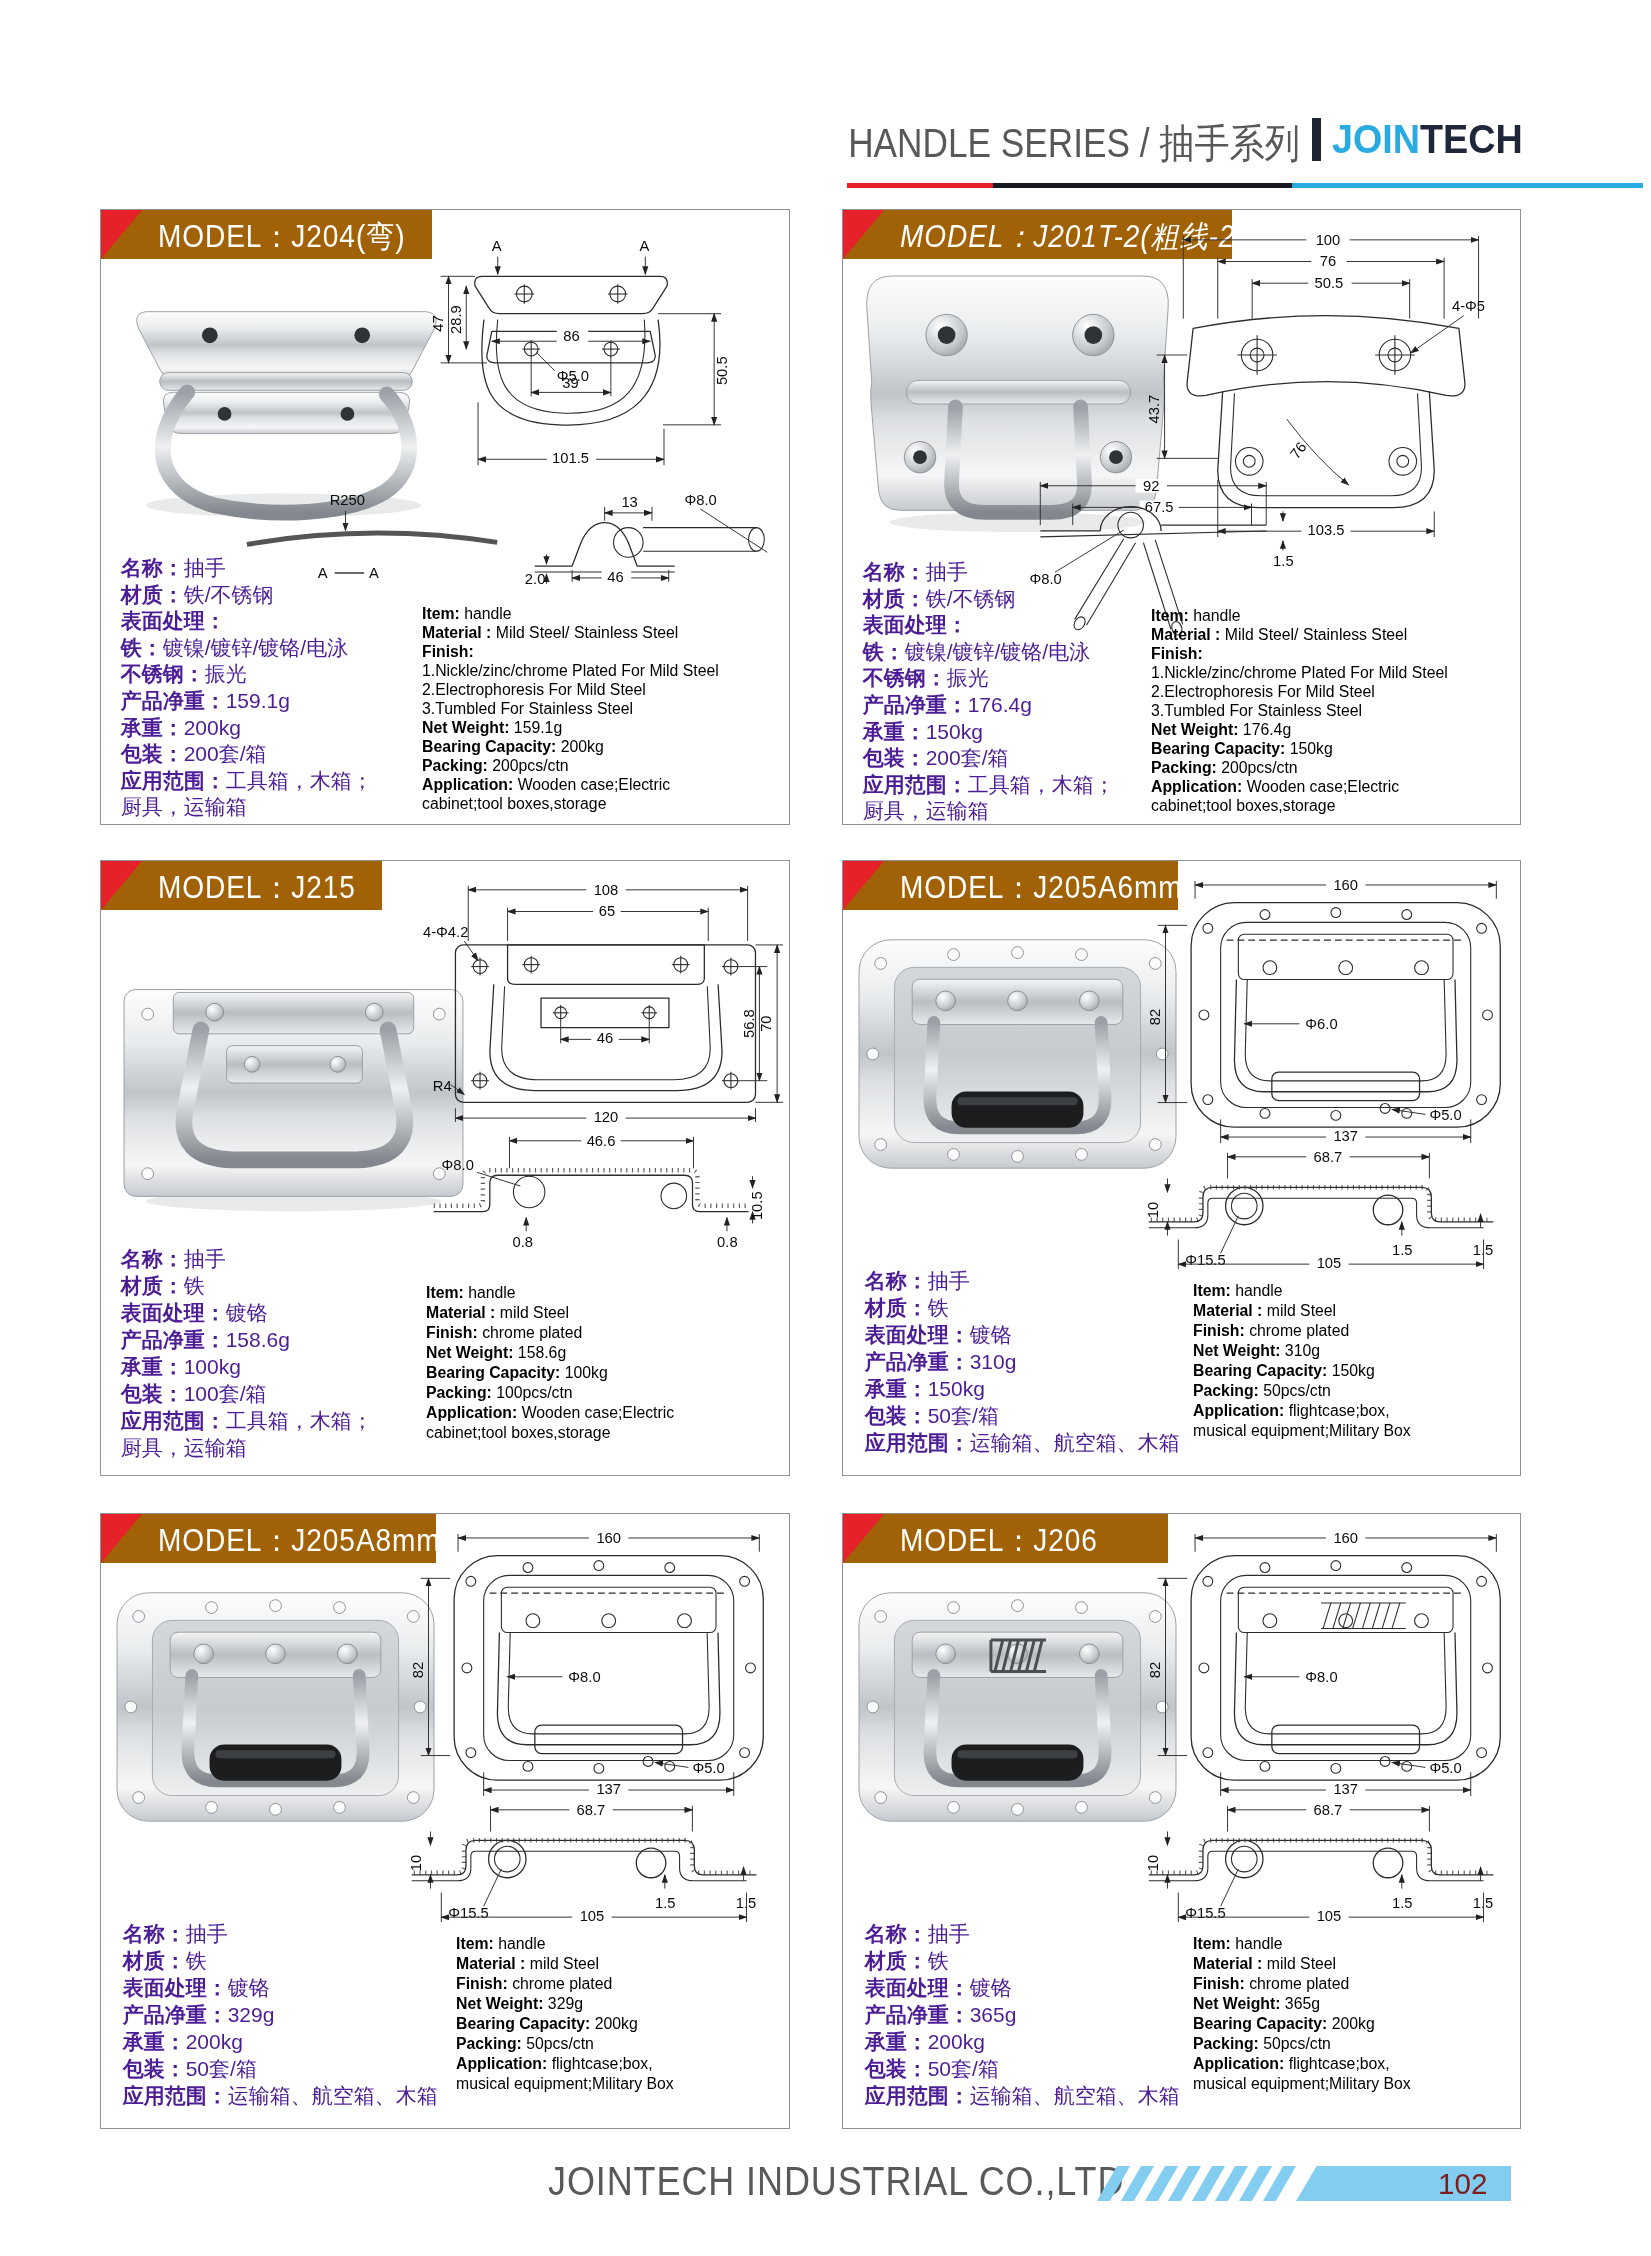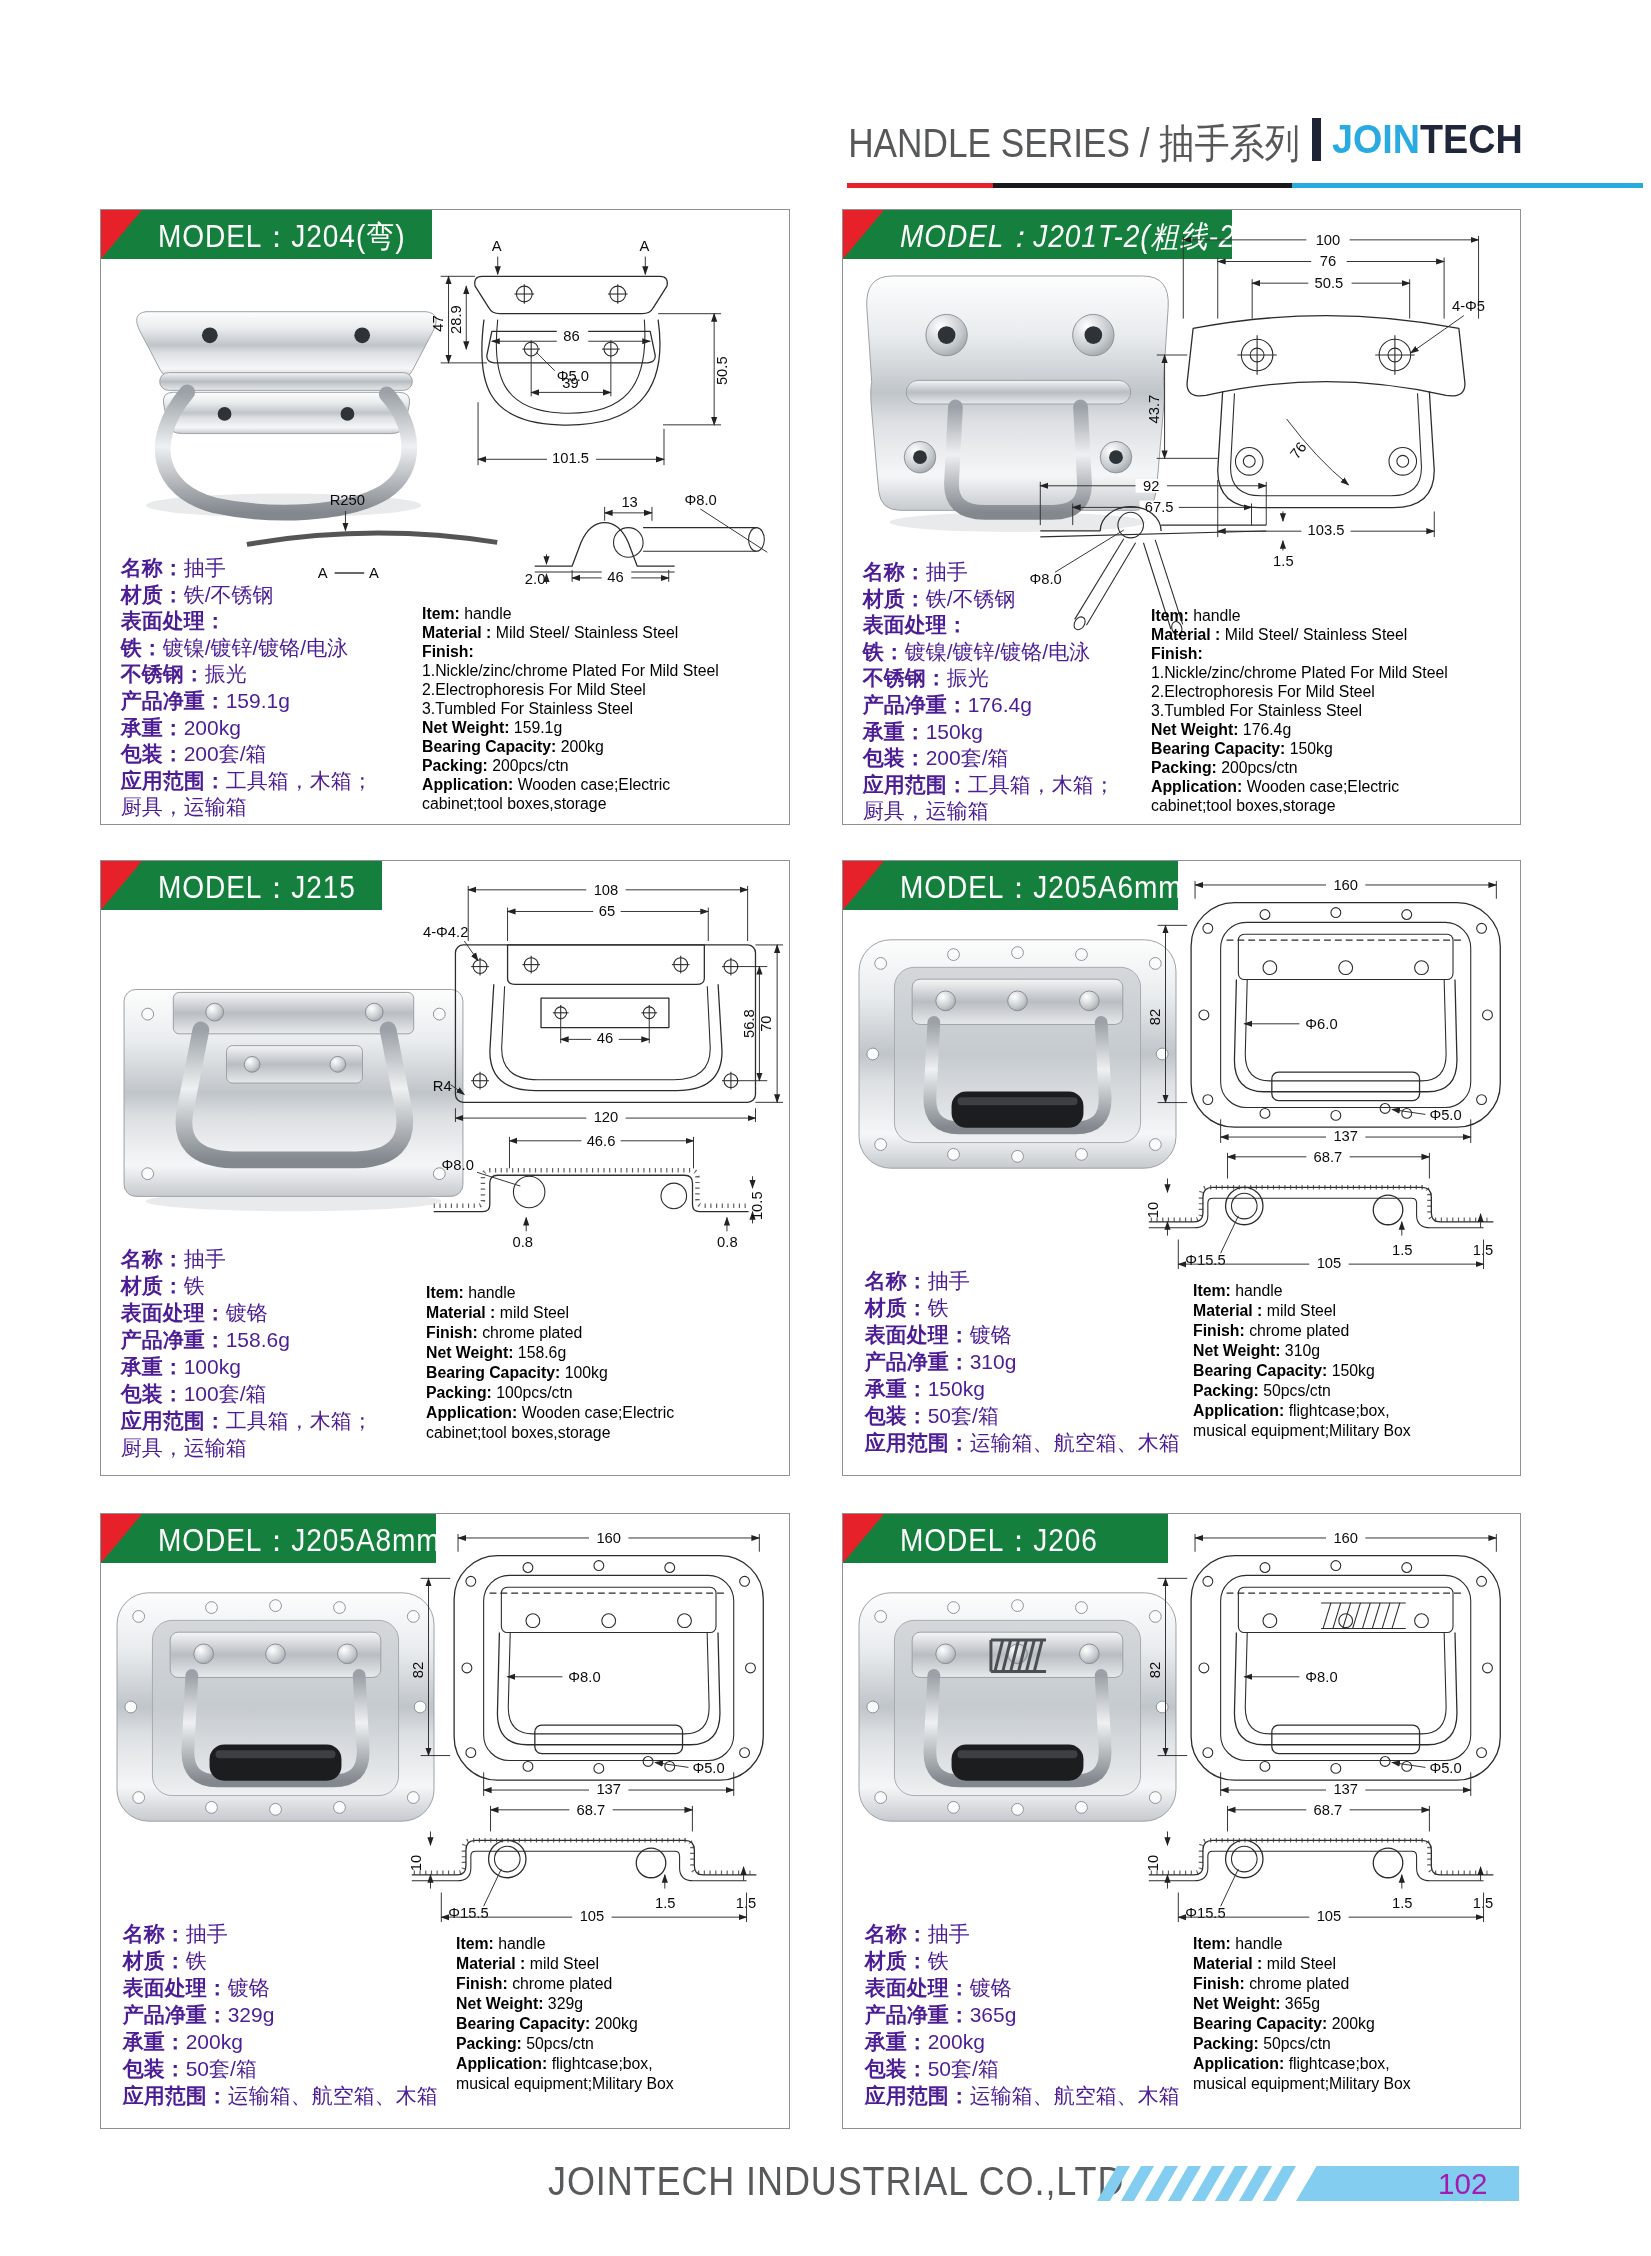--- a/index.html
+++ b/index.html
@@ -6,25 +6,25 @@
   body{width:1652px;height:2257px;background:#fff;font-family:"Liberation Sans","DejaVu Sans",sans-serif;position:relative;overflow:hidden;}
   
   .hdr-title{position:absolute;top:116px;left:630px;width:670px;text-align:right;font-size:40px;color:#57585a;transform:scaleX(.88);transform-origin:right bottom;white-space:nowrap;}
   .hdr-div{position:absolute;top:118px;left:1312px;width:8.9px;height:43px;background:#1e2433;}
   .hdr-logo{position:absolute;top:116px;left:1332px;font-size:41px;font-weight:bold;transform:scaleX(.92);transform-origin:left bottom;white-space:nowrap;}
   .hdr-logo .join{color:#29abe2;} .hdr-logo .tech{color:#20273b;}
   .ul{position:absolute;top:183px;height:4.9px;}
   
   .ftr-co{position:absolute;top:2159px;left:548px;font-size:40px;color:#58595b;transform:scaleX(.9);transform-origin:left top;white-space:nowrap;letter-spacing:1px;}
   .stripe{position:absolute;top:2166px;width:12.8px;height:35px;background:#82cdf0;transform:skewX(-30deg);}
-  .pgbar{position:absolute;top:2166px;left:1296px;width:215px;height:35px;background:#82cdf0;clip-path:polygon(20.7px 0,100% 0,100% 100%,0 100%);color:#a21caf;font-size:29.6px;text-align:right;line-height:35px;padding-right:8px;}
+  .pgbar{position:absolute;top:2166px;left:1296px;width:215px;height:35px;background:#82cdf0;clip-path:polygon(20.7px 0,100% 0,100% 100%,0 100%);color:#7f1d1d;font-size:29.6px;text-align:right;line-height:35px;padding-right:0;}
   .pgbar span{margin-right:23.6px;}
   
   .panel{position:absolute;border:1px solid #8f9194;background:#fff;}
-  .banner{position:absolute;top:0;left:0;height:49px;background:#15803d;}
+  .banner{position:absolute;top:0;left:0;height:49px;background:#a16207;}
   .banner .txt{position:absolute;left:57px;top:6.9px;font-size:30.5px;color:#fff;letter-spacing:1px;transform:scaleX(.92);transform-origin:left top;white-space:nowrap;}
   .tri{position:absolute;left:0;top:0;width:41px;height:49px;background:#e62129;clip-path:polygon(0 0,100% 0,0 100%);}
   .cn{position:absolute;color:#4c1d95;}
   .cn .ln{font-size:21px;line-height:26.6px;white-space:nowrap;}
   .cn.s .ln{line-height:27px;}
   .en{position:absolute;color:#000;}
   .en .ln{font-size:15.8px;line-height:19px;white-space:nowrap;}
   .en.s .ln{line-height:20px;}
   b{font-weight:700;}
   svg.lay{position:absolute;overflow:visible;}

